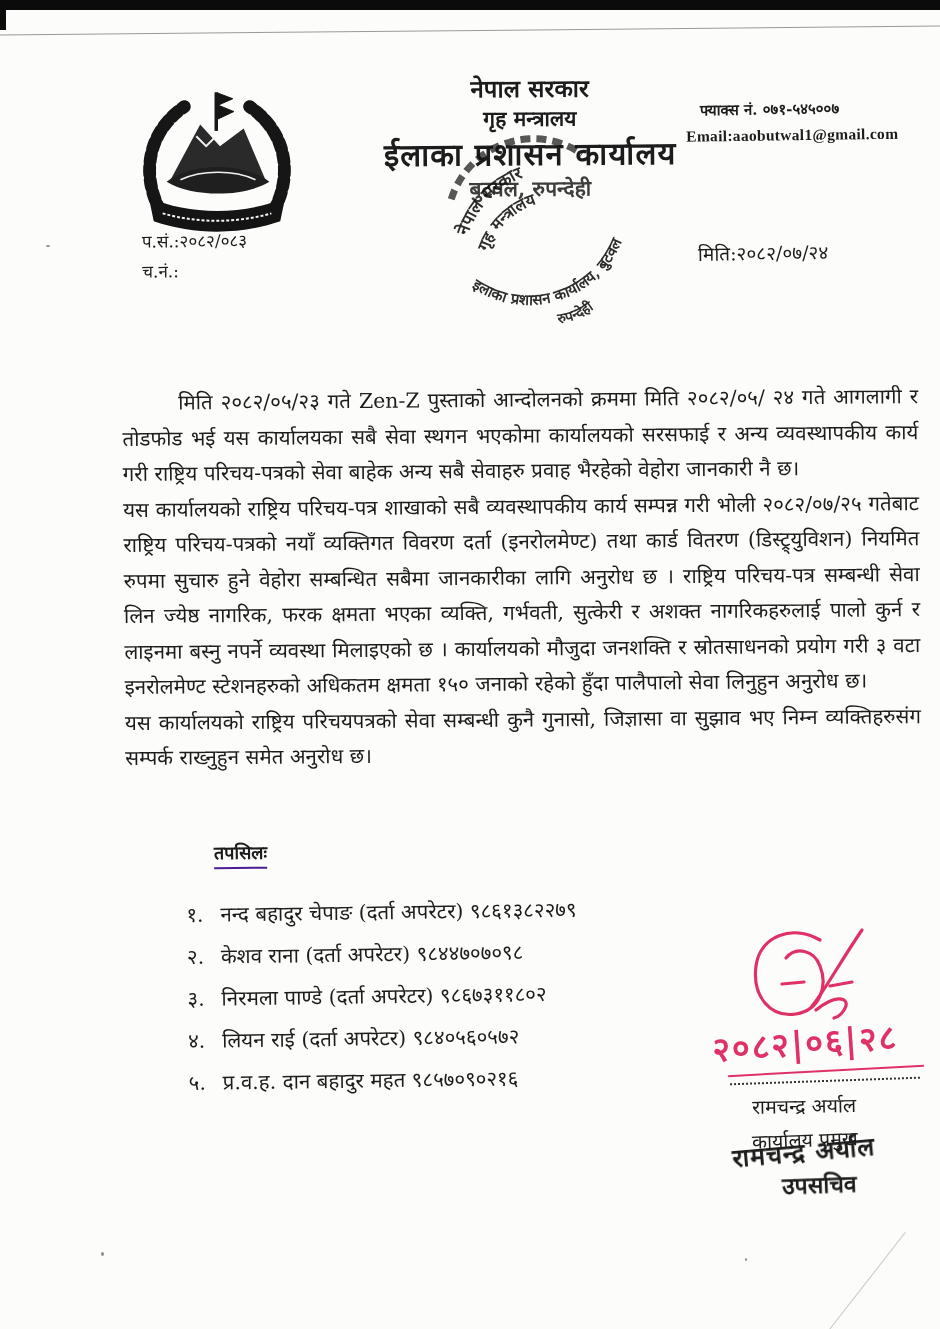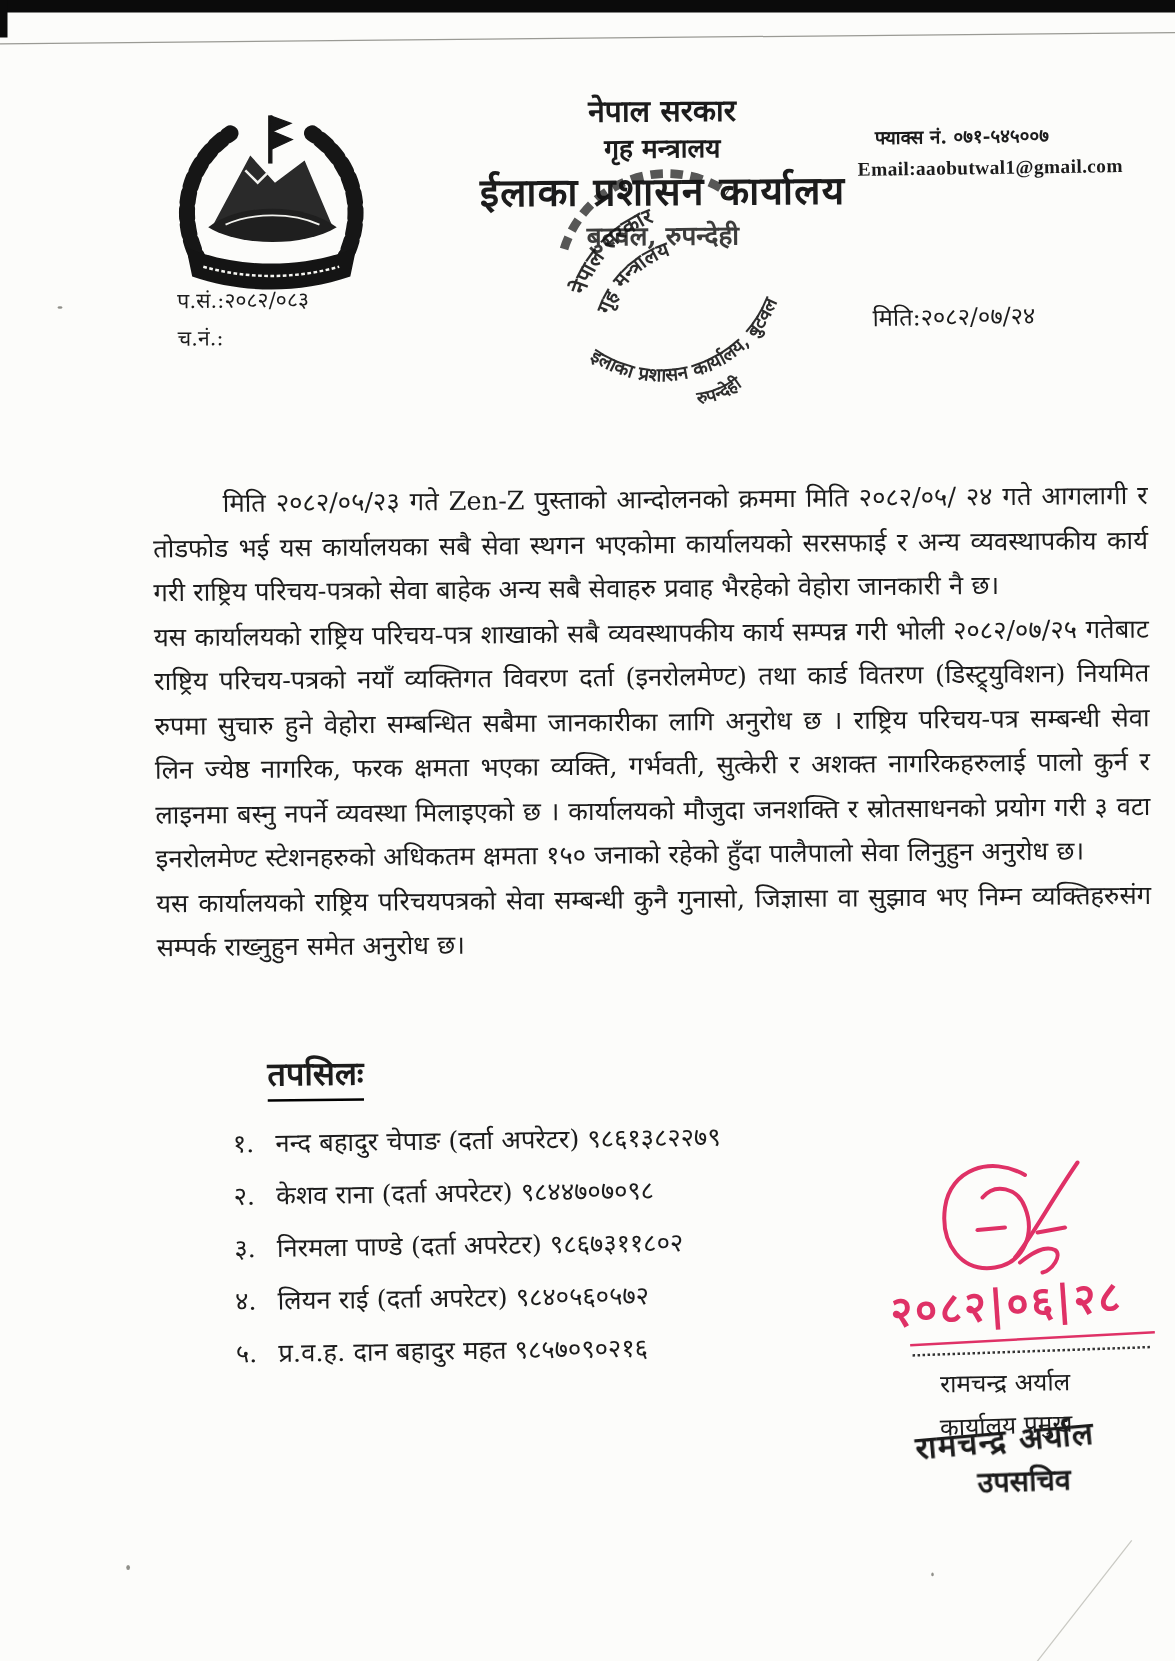--- a/index.html
+++ b/index.html
@@ -36,21 +36,21 @@
 
   
   .title-wrap{position:absolute;left:0;top:333px;width:940px;text-align:center;}
   .title{display:inline-block;font-size:22.5px;font-weight:bold;border-bottom:2px solid #222;padding:0 2px 5px 2px;transform:rotate(0.9deg);}
 
   
   .body-text{position:absolute;left:122px;top:386px;width:796px;font-size:20.5px;line-height:35.5px;text-align:justify;transform:rotate(-0.5deg);transform-origin:top left;}
   .body-text p{margin:0;}
   .p1{text-indent:56px;}
 
-  .tapasil{position:absolute;left:214px;top:840px;font-size:26px;font-weight:bold;border-bottom:2px solid #000000;padding-bottom:3px;transform:rotate(-0.6deg);}
+  .tapasil{position:absolute;left:214px;top:840px;font-size:18px;font-weight:bold;border-bottom:2px solid #4c1d95;padding-bottom:3px;transform:rotate(-0.6deg);}
 
   .contact-list{position:absolute;left:186px;top:894px;font-size:20.5px;line-height:42px;transform:rotate(-0.8deg);transform-origin:top left;}
   .contact-row{white-space:nowrap;}
   .contact-sn{display:inline-block;width:34px;}
 
   
   .sig-ink{position:absolute;left:712px;top:922px;width:215px;height:110px;}
   .sig-date{position:absolute;left:712px;top:1018px;width:220px;font-size:34px;color:#df3166;transform:rotate(-4deg);letter-spacing:2px;font-weight:bold;white-space:nowrap;}
   .sig-underline-red{position:absolute;left:728px;top:1070px;width:196px;height:2px;background:#df3166;transform:rotate(-3deg);}
   .sig-dotted{position:absolute;left:730px;top:1080px;width:190px;border-bottom:2px dotted #333;transform:rotate(-2deg);}

